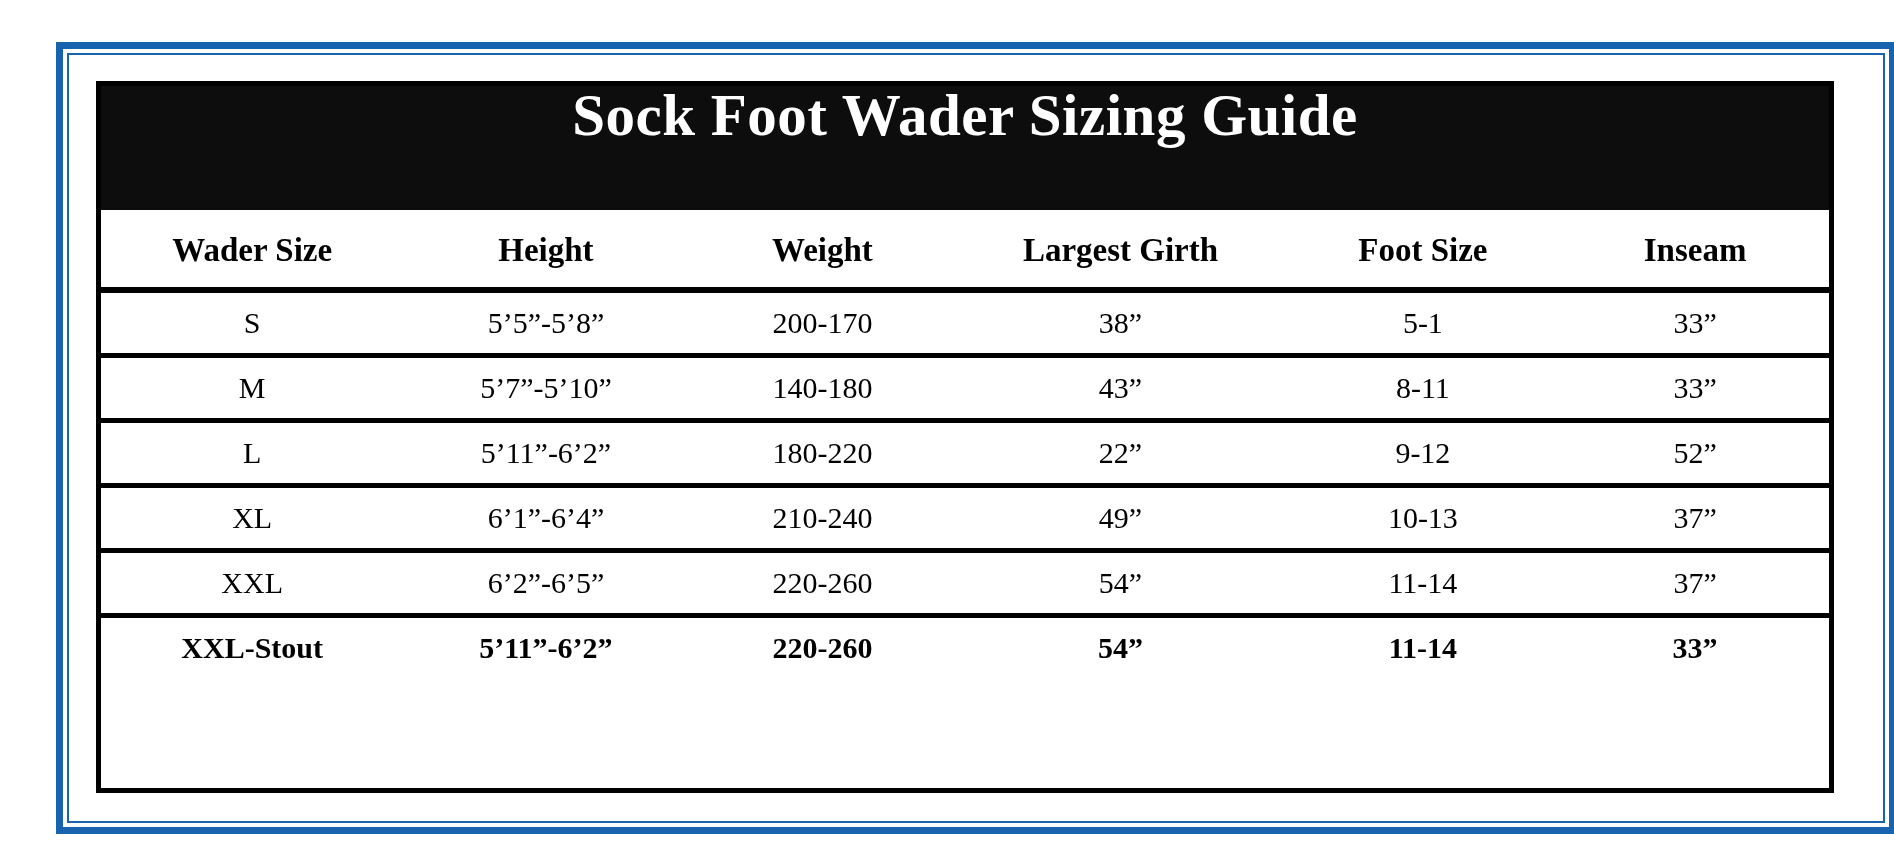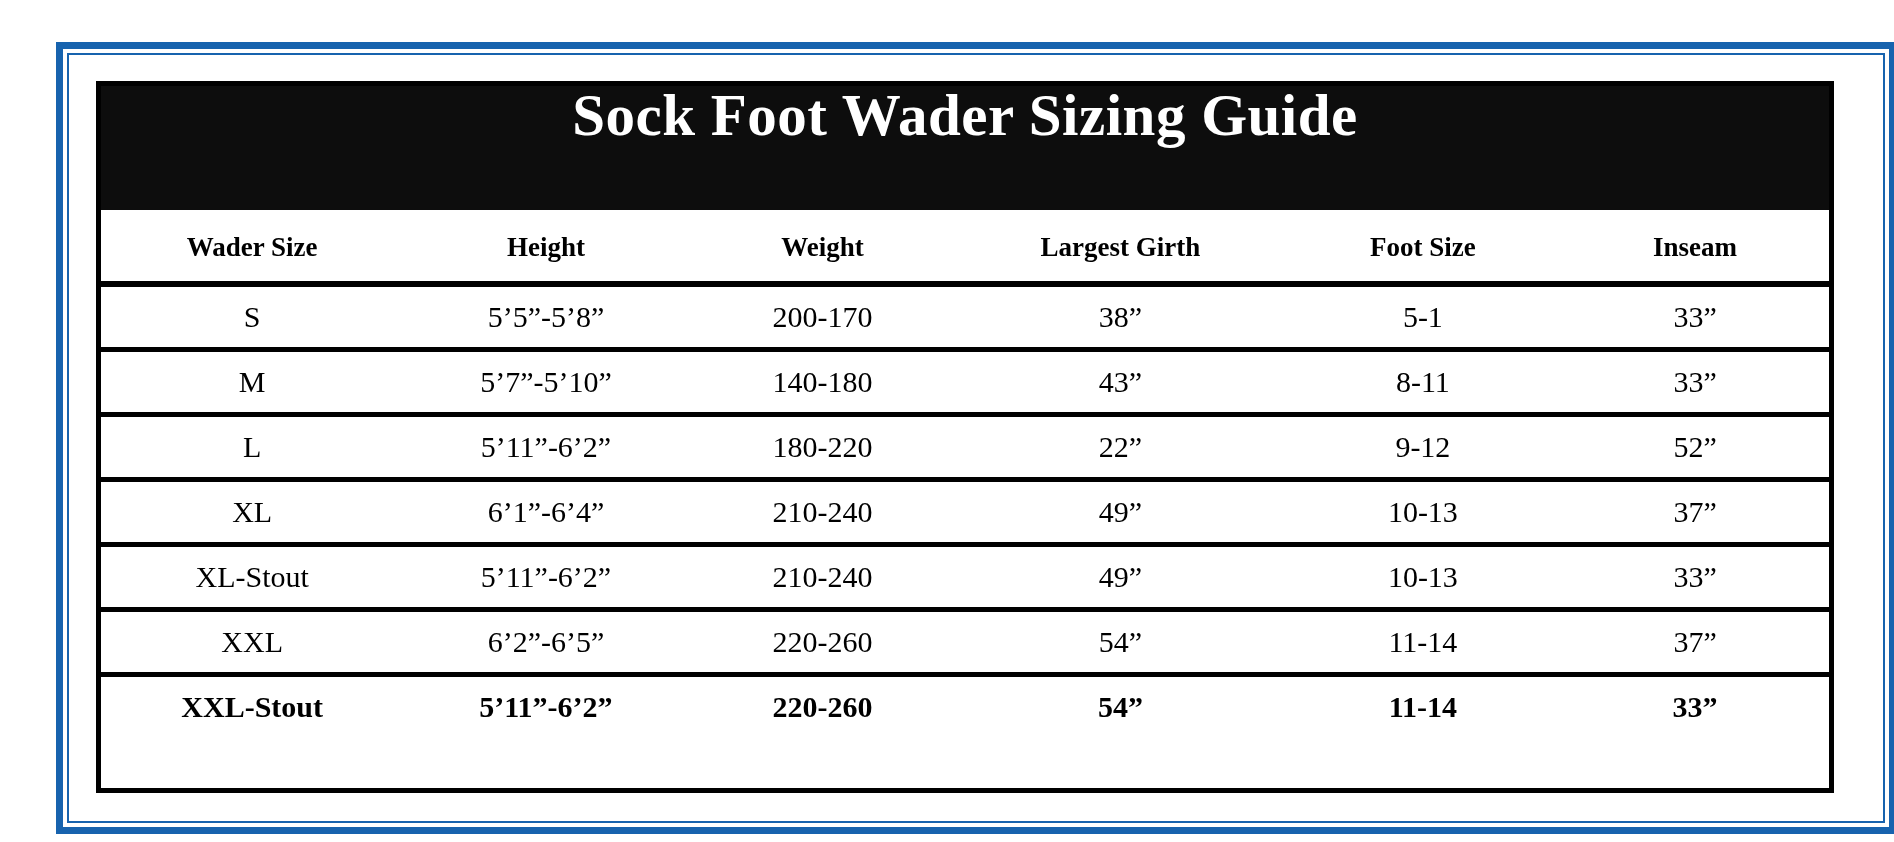--- a/index.html
+++ b/index.html
@@ -74,21 +74,21 @@
 
   table.sizing {
     width: 100%;
     border-collapse: collapse;
     table-layout: fixed;
   }
 
   table.sizing th {
     font-family: "Liberation Serif", serif;
     font-weight: bold;
-    font-size: 27px;
+    font-size: 33px;
     color: #000000;
     text-align: center;
     padding: 22px 0 18px 0;
     border-bottom: 6px solid #000000;
   }
 
   table.sizing td {
     font-family: "Liberation Serif", serif;
     font-weight: normal;
     font-size: 30px;
@@ -169,28 +169,20 @@
           </tr>
           <tr class="data-row">
             <td>XL</td>
             <td>6’1”-6’4”</td>
             <td>210-240</td>
             <td>49”</td>
             <td>10-13</td>
             <td>37”</td>
           </tr>
           <tr class="data-row">
-            <td>XL-Stout</td>
-            <td>5’11”-6’2”</td>
-            <td>210-240</td>
-            <td>49”</td>
-            <td>10-13</td>
-            <td>33”</td>
-          </tr>
-          <tr class="data-row">
             <td>XXL</td>
             <td>6’2”-6’5”</td>
             <td>220-260</td>
             <td>54”</td>
             <td>11-14</td>
             <td>37”</td>
           </tr>
           <tr class="data-row">
             <td>XXL-Stout</td>
             <td>5’11”-6’2”</td>

